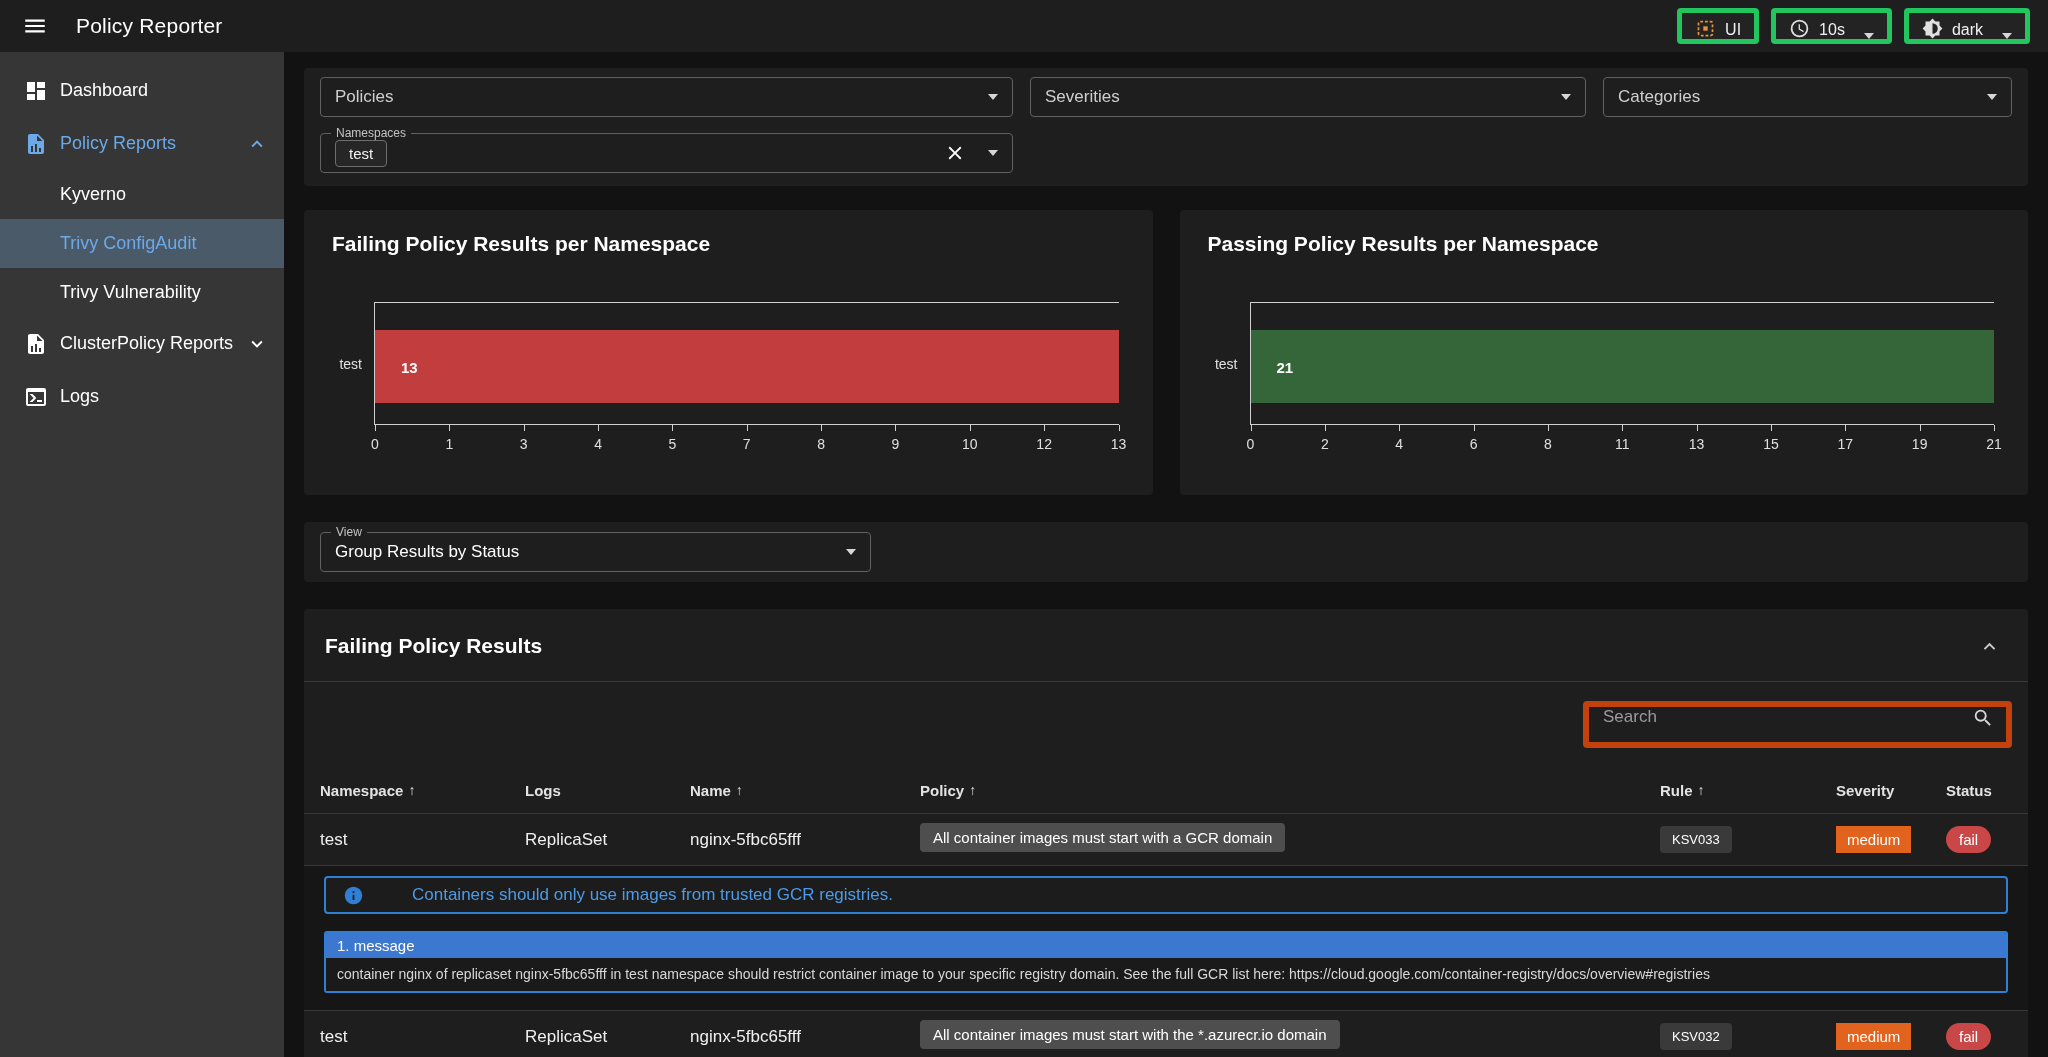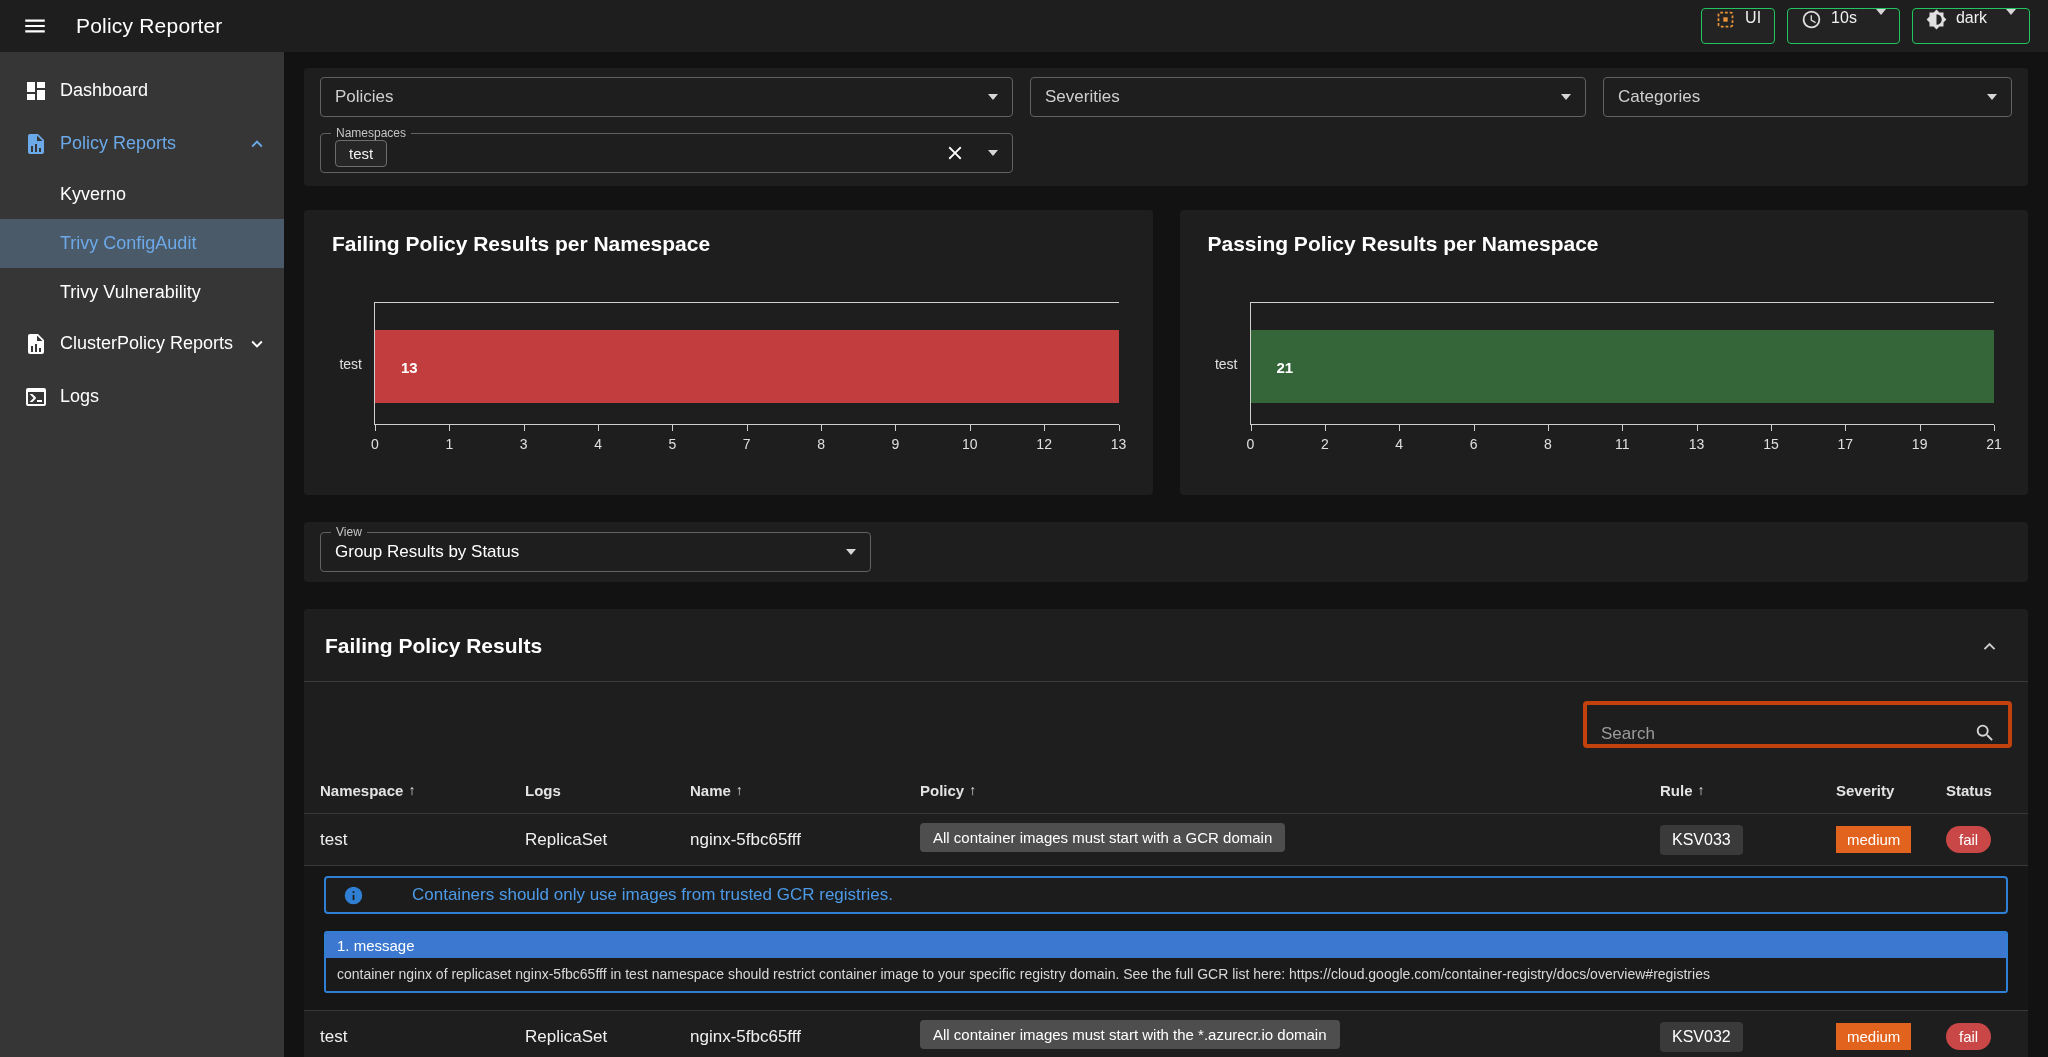--- a/index.html
+++ b/index.html
@@ -12,22 +12,22 @@
 
   
   .app-bar {
     height:52px; background:#1e1e1e; display:flex; align-items:center;
     padding:0 18px; position:relative; z-index:5;
   }
   .hamburger { width:26px; height:26px; color:#ffffff; cursor:pointer; margin-left:4px; }
   .app-title { font-size:21px; font-weight:400; color:#ffffff; margin-left:28px; letter-spacing:.2px; }
   .bar-actions { margin-left:auto; display:flex; align-items:center; gap:12px; }
   .tb-btn {
-    display:flex; align-items:flex-start; gap:9px; height:36px; padding:0 13px;
-    background:#232323; border:1px solid #22c55e; border-radius:4px;
+    display:flex; align-items:flex-end; gap:9px; height:36px; padding:0 13px;
+    background:#232323; border:5px solid #22c55e; border-radius:4px;
     color:#f0f0f0; font-size:16px; cursor:pointer;
   }
   .tb-btn .ico { width:21px; height:21px; color:#e0e0e0; }
   .ui-ico { color:#e8923a !important; }
   .caret {
     width:0; height:0; border-left:5px solid transparent; border-right:5px solid transparent;
     border-top:6px solid #d6d6d6; margin-left:10px;
   }
 
   
@@ -95,43 +95,43 @@
   .view-select .sel-value { color:#ffffff; font-size:17px; }
 
   
   .results-card { padding-bottom:4px; }
   .results-header { display:flex; align-items:flex-end; padding:25px 21px 23px 21px; }
   .results-title { font-size:21px; font-weight:bold; color:#ffffff; flex:1; }
   .collapse-chev { width:23px; height:23px; color:#cccccc; cursor:pointer; margin-right:6px; }
   .divider { height:1px; background:#3a3a3a; }
   .search-row { display:flex; justify-content:flex-end; padding:19px 16px; }
   .search-box {
-    width:429px; height:47px; border:4px solid #c2410c; border-radius:4px;
-    display:flex; align-items:flex-end; padding:0 12px 0 14px;
+    width:429px; height:47px; border:6px solid #c2410c; border-radius:4px;
+    display:flex; align-items:flex-start; padding:0 12px 0 14px;
   }
   .search-box input {
     flex:1; background:transparent; border:none; outline:none;
     color:#e8e8e8; font-size:17px; font-family:inherit;
   }
   .search-box input::placeholder { color:#9b9b9b; }
   .search-ico { width:22px; height:22px; color:#d6d6d6; cursor:pointer; }
 
   .tbl-row {
     display:grid; grid-template-columns:205px 165px 230px 740px 176px 110px 1fr;
     align-items:center; padding:0 16px; border-top:1px solid #373737;
   }
   .tbl-head { height:46px; font-size:15px; font-weight:bold; color:#e3e3e3; border-top:none; }
   .th-cell { display:flex; align-items:center; gap:5px; }
   .sort-arrow { font-size:14px; color:#dddddd; }
   .tbl-data { height:52px; font-size:17px; color:#f0f0f0; cursor:pointer; }
   .policy-chip { display:inline-block; background:#4e4e4e; border-radius:4px;
     padding:6px 13px; font-size:15px; color:#ffffff; max-width:720px;
     white-space:nowrap; overflow:hidden; text-overflow:ellipsis; }
   .rule-chip { display:inline-block; background:#3a3a3a; border-radius:4px;
-    padding:6px 12px; font-size:16px; color:#ffffff; }
+    padding:6px 12px; font-size:13px; color:#ffffff; }
   .sev-badge { display:inline-block; border-radius:0; padding:5px 11px;
     font-size:15px; color:#ffffff; }
   .status-badge { display:inline-block; border-radius:15px; padding:5px 13px;
     font-size:15px; color:#ffffff; }
 
   
   .expansion { background:#161616; padding:10px 20px 17px 20px; border-top:1px solid #373737; }
   .alert-box {
     border:2px solid #2f80d4; border-radius:4px; background:#1c1c1c;
     height:38px; display:flex; align-items:center; padding:0 17px; margin-bottom:17px;gap:23px;

